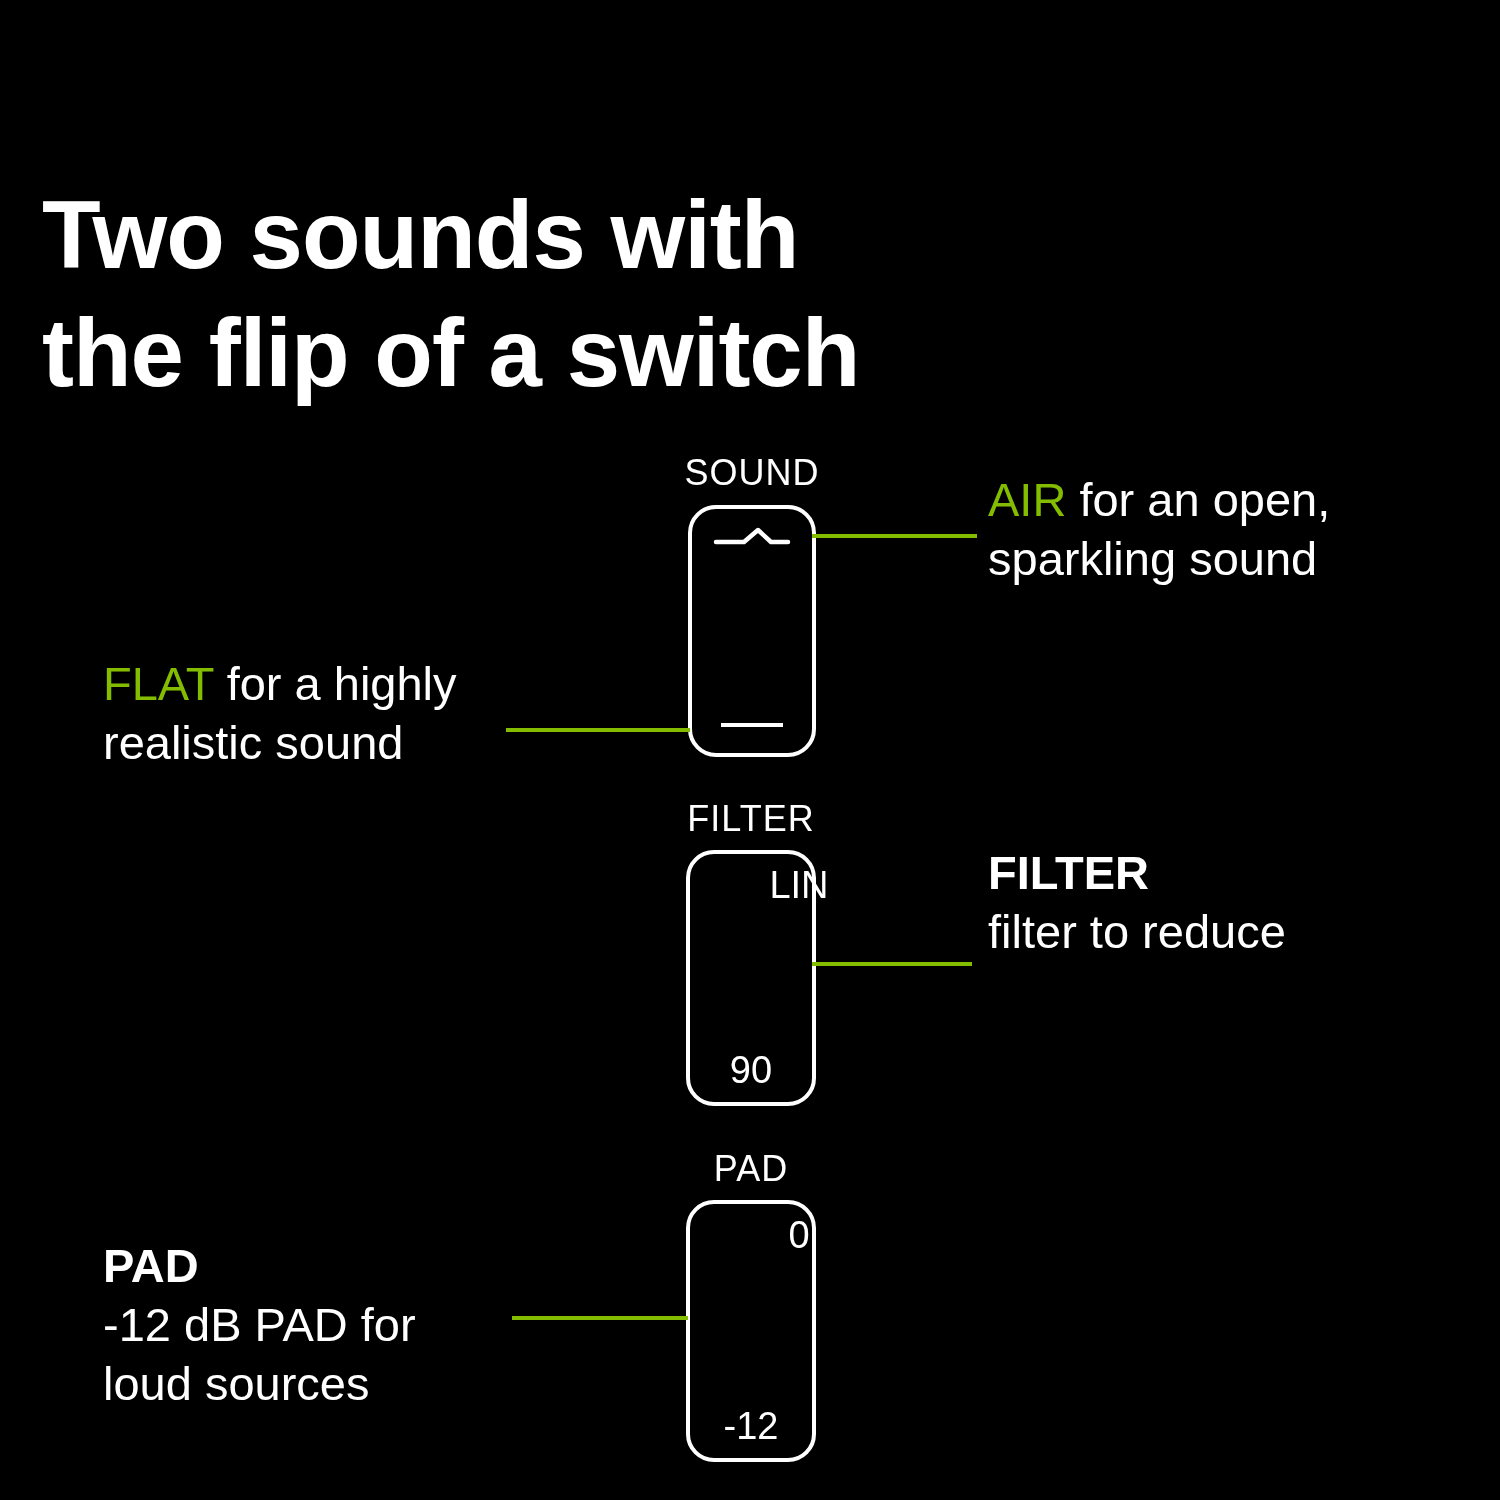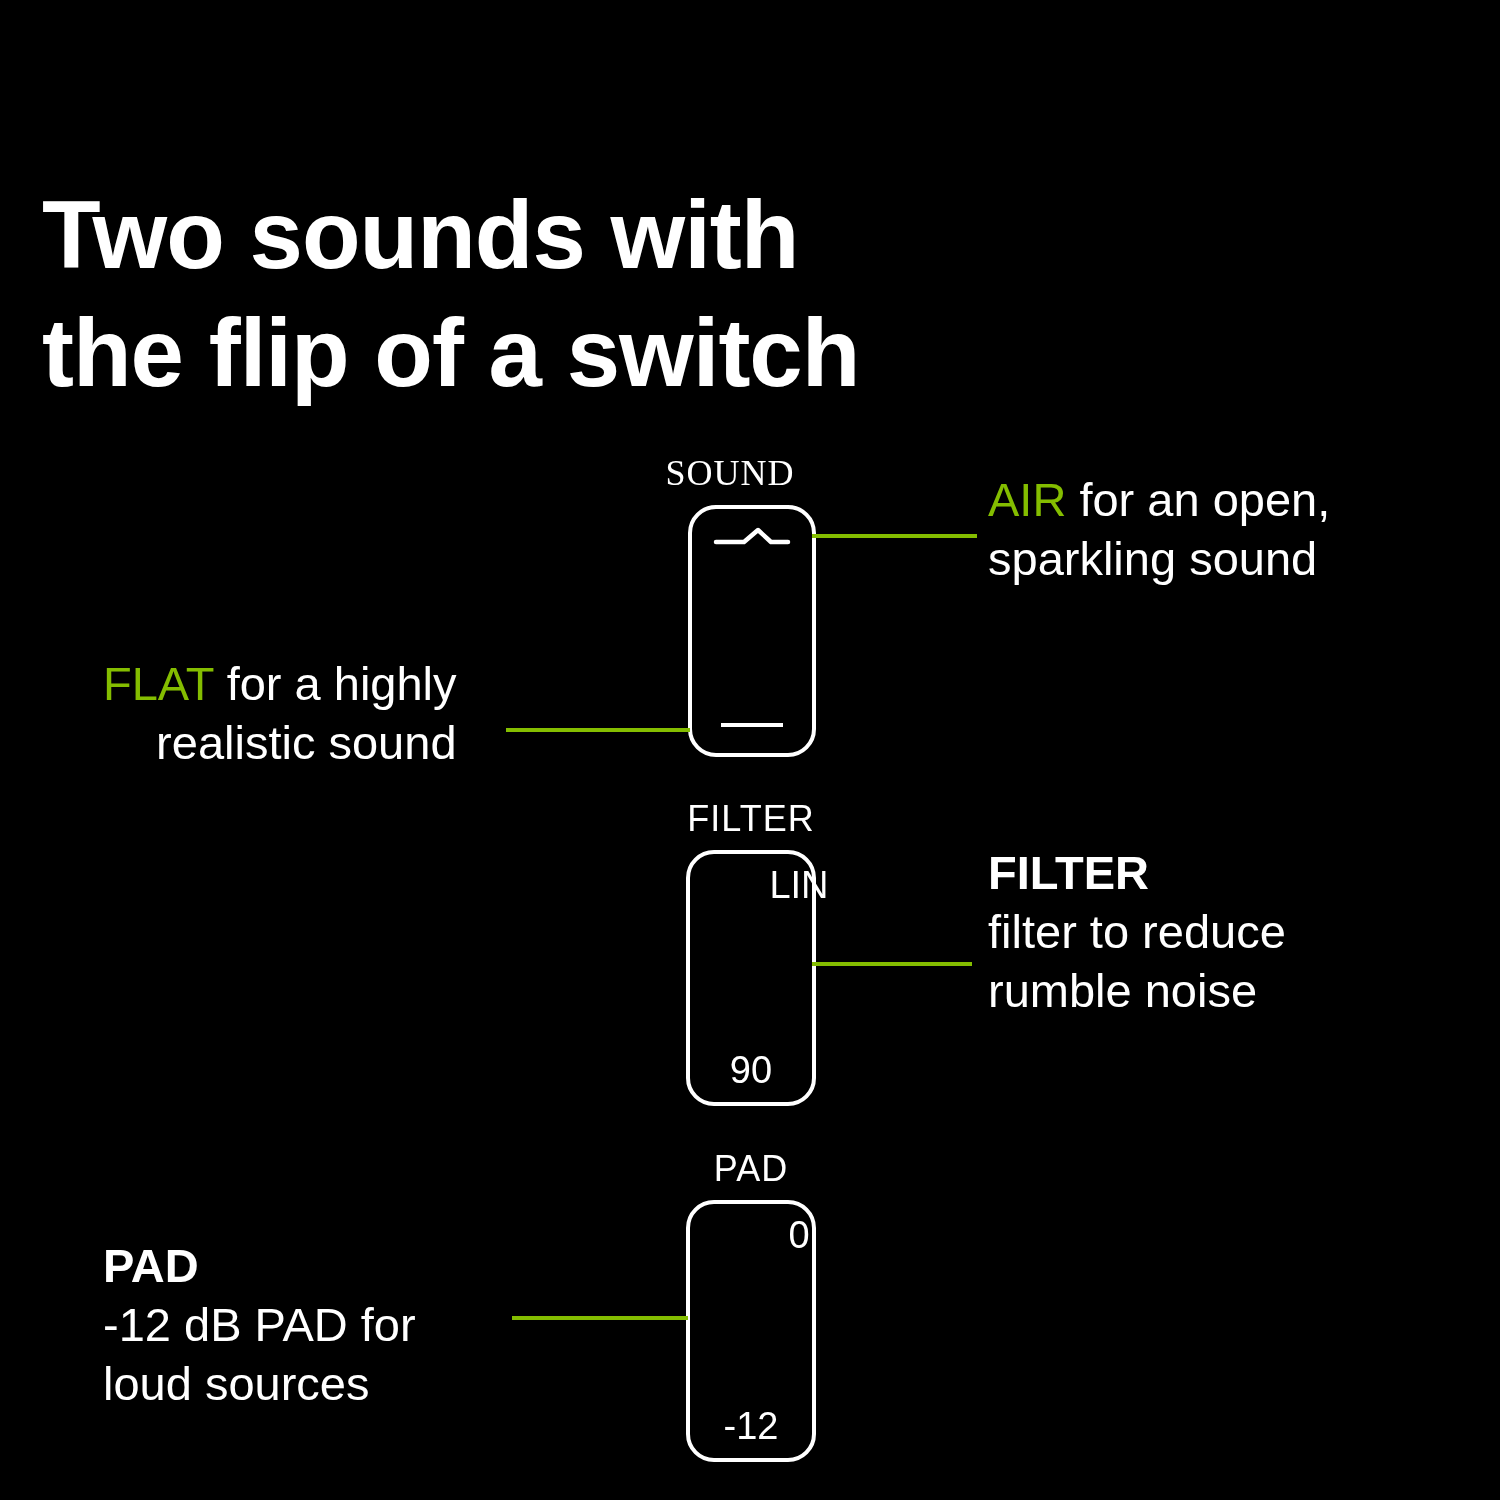--- a/index.html
+++ b/index.html
@@ -33,21 +33,21 @@
     background:transparent;
   }
   #sw-sound{left:688px;top:505px;width:128px;height:252px;}
   #sw-filter{left:686px;top:850px;width:130px;height:256px;}
   #sw-pad{left:686px;top:1200px;width:130px;height:262px;}
 
   .sw-label{
     position:absolute;width:140px;text-align:center;
     font-size:36px;letter-spacing:1px;color:var(--fg);
   }
-  #lbl-sound{left:660px;top:452px;font-family:Liberation Serif, serif;}
+  #lbl-sound{left:682px;top:452px;}
   #lbl-filter{left:681px;top:798px;}
   #lbl-pad{left:681px;top:1148px;}
 
   .sw-top{
     position:absolute;top:10px;left:0;width:100%;
     text-align:center;font-size:38px;color:var(--fg);margin-left:48px;
   }
   .sw-bottom{
     position:absolute;bottom:10px;left:0;width:100%;
     text-align:center;font-size:38px;color:var(--fg);
@@ -66,21 +66,21 @@
   #conn-flat{left:506px;top:728px;width:184px;}
   #conn-filter{left:812px;top:962px;width:160px;}
   #conn-pad{left:512px;top:1316px;width:176px;}
 
   
   .note{position:absolute;font-size:47px;line-height:59px;color:var(--fg);}
   .note .kw{color:var(--accent);font-weight:normal;}
   .note .hd{display:block;font-weight:bold;}
   .note .ln{display:block;}
   #note-air{left:988px;top:470px;}
-  #note-flat{left:103px;top:654px;text-align:right;}
+  #note-flat{left:103px;top:654px;}
   #note-filter{left:988px;top:843px;}
   #note-pad{left:103px;top:1236px;}
 </style>
 </head>
 <body>
 
 <div class="canvas">
 
   <h1 class="title">
     <span class="title-line">Two sounds with</span>
@@ -110,21 +110,20 @@
   <div class="sw-label" id="lbl-filter">FILTER</div>
   <div class="sw" id="sw-filter">
     <div class="sw-top">LIN</div>
     <div class="sw-bottom">90</div>
   </div>
   <div class="connector" id="conn-filter"></div>
 
   <div class="note" id="note-filter">
     <span class="hd">FILTER</span>
     <span class="ln">filter to reduce</span>
-    <span class="ln">rumble noise</span>
   </div>
 
   <div class="sw-label" id="lbl-pad">PAD</div>
   <div class="sw" id="sw-pad">
     <div class="sw-top">0</div>
     <div class="sw-bottom">-12</div>
   </div>
   <div class="connector" id="conn-pad"></div>
 
   <div class="note" id="note-pad">

